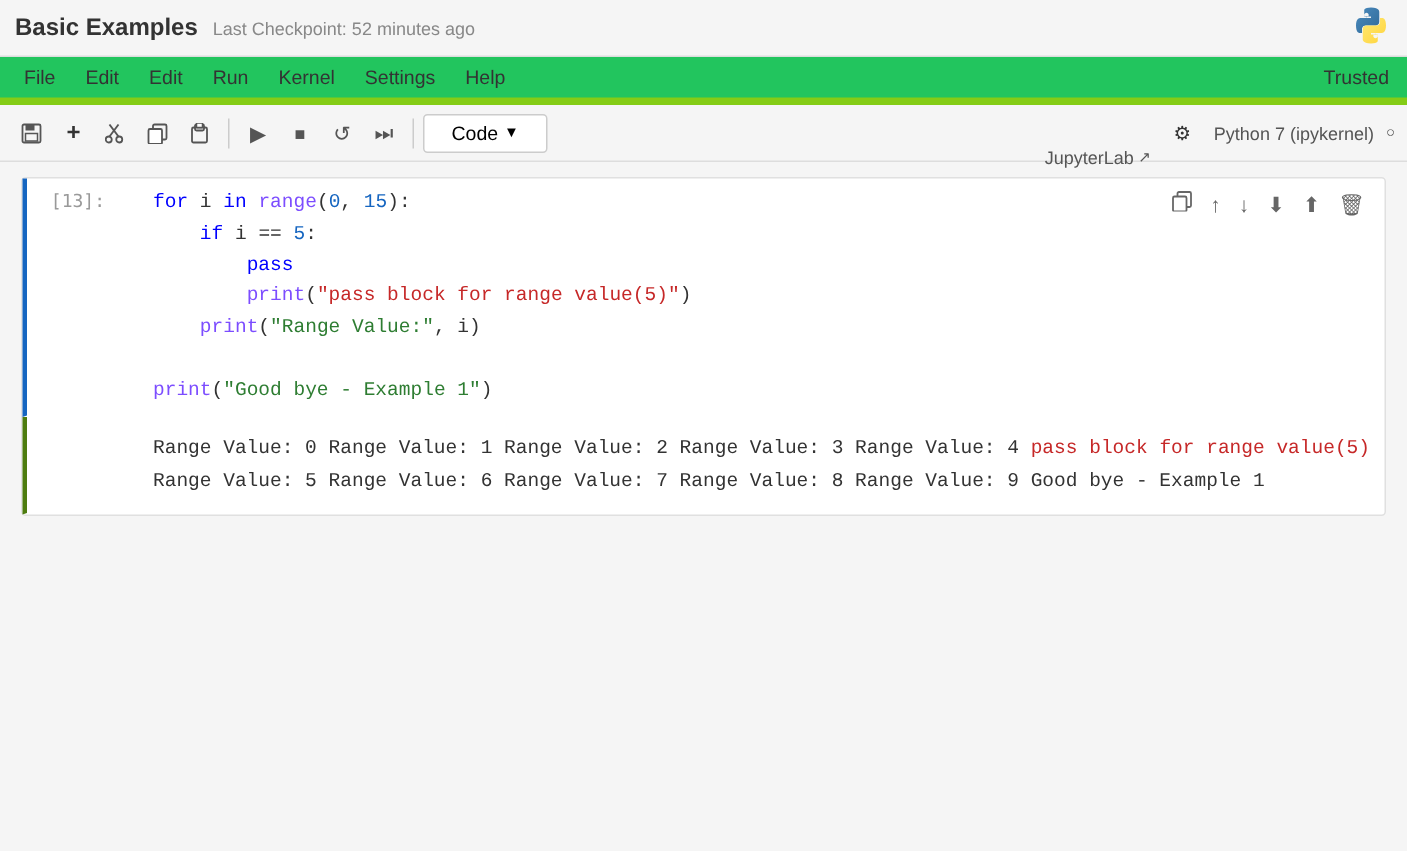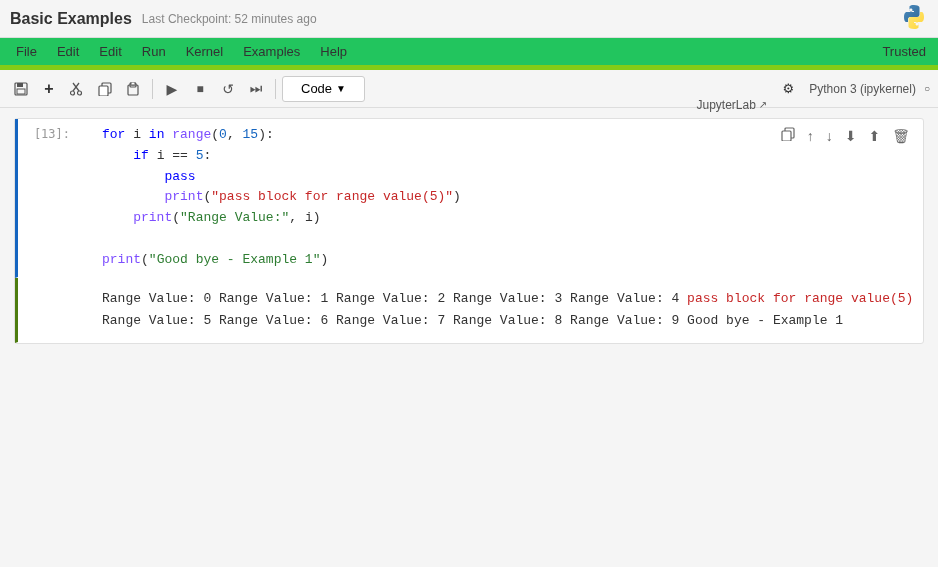--- a/index.html
+++ b/index.html
@@ -218,21 +218,21 @@
     </svg>
   </div>
 </div>
 
 <div id="menubar">
   <div class="menu-item">File</div>
   <div class="menu-item">Edit</div>
   <div class="menu-item">Edit</div>
   <div class="menu-item">Run</div>
   <div class="menu-item">Kernel</div>
-  <div class="menu-item">Examples</div>
+  <div class="menu-item">Settings</div>
   <div class="menu-item">Help</div>
   <div class="trusted-badge">Trusted</div>
 </div>
 
 <div id="toolbar">
 
   <button class="tb-btn" title="Save">
     <svg width="14" height="14" viewBox="0 0 14 14">
       <rect x="1" y="1" width="12" height="12" rx="1" fill="none" stroke="#555" stroke-width="1.2"></rect>
       <rect x="3" y="1" width="6" height="4" fill="#555"></rect>
@@ -280,21 +280,21 @@
     <span>Code</span>
     <span style="font-size:10px;">▼</span>
   </div>
 
   <div class="kernel-info">
     <a href="#">
       <span>JupyterLab</span>
       <span style="font-size:10px;">↗</span>
     </a>
     <button class="tb-btn" style="font-size:13px;">⚙</button>
-    <span>Python 3 (ipykernel)</span>
+    <span>Python 7 (ipykernel)</span>
     <span style="font-size:10px;">○</span>
   </div>
 </div>
 
 <div id="main">
 
   <div class="cell code-cell">
     <div class="cell-sidebar">
       <span>[13]:</span>
     </div>

